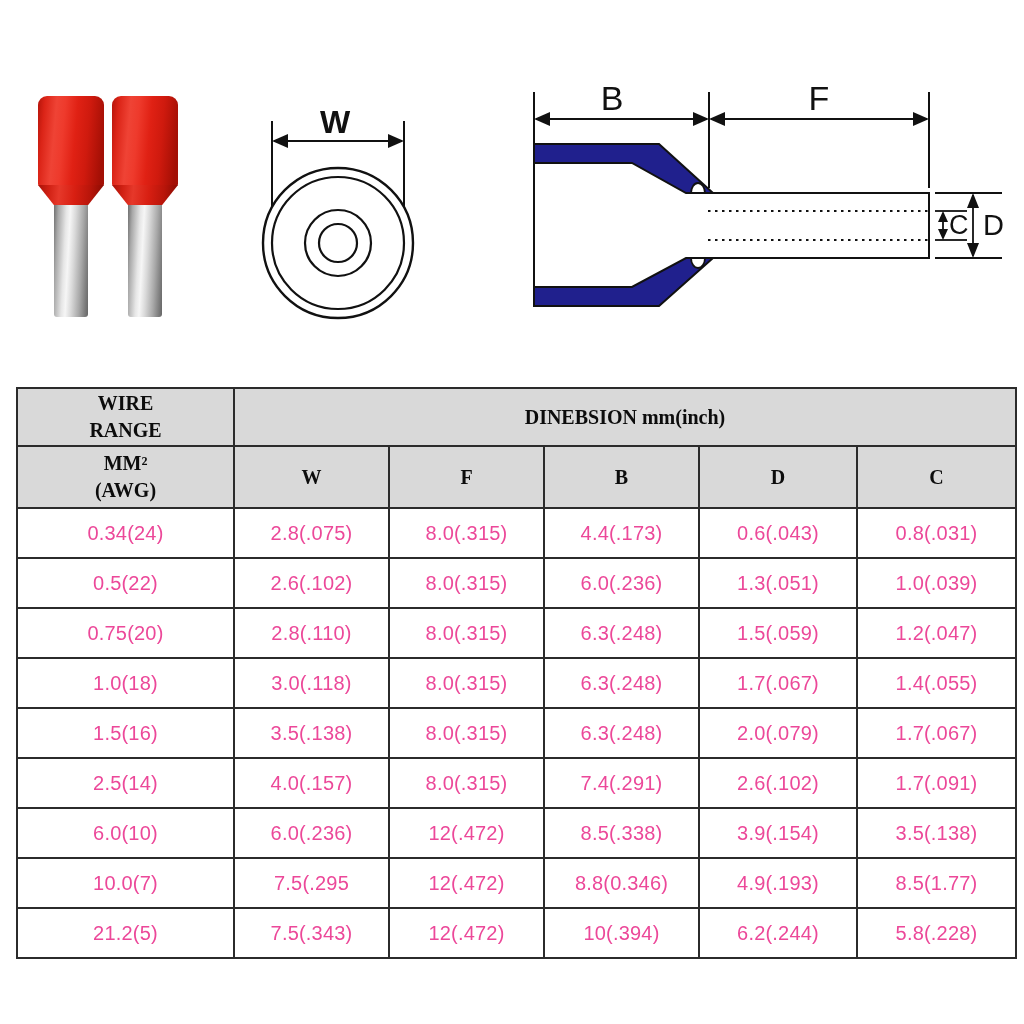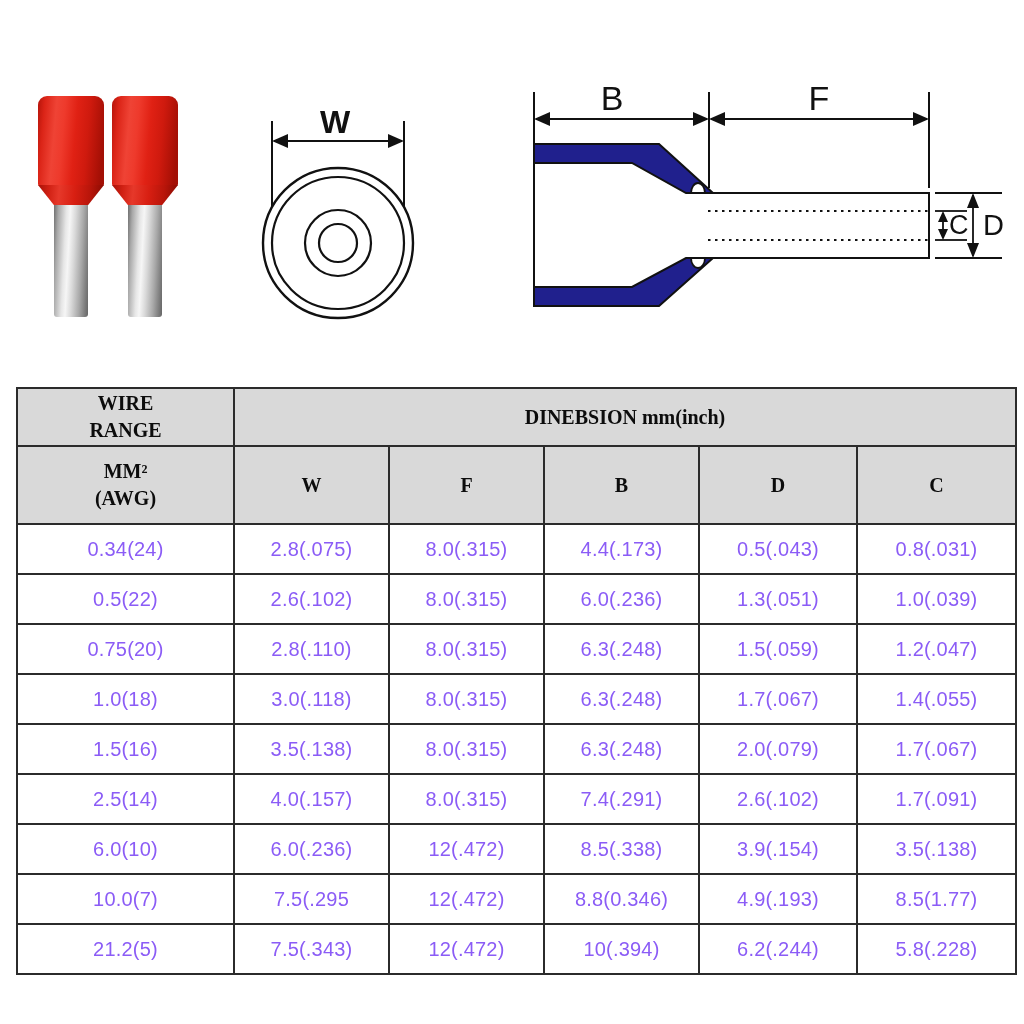--- a/index.html
+++ b/index.html
@@ -38,25 +38,25 @@
   #spec-table th, #spec-table td {
     border:2px solid #2b2b2b; text-align:center; vertical-align:middle; padding:0;
     overflow:hidden;
   }
   #spec-table thead th {
     background:#d9d9d9;
     font-family:"Liberation Serif", serif;
     font-weight:bold; font-size:20px; color:#0c0c0c; line-height:1.35;
   }
   #spec-table thead tr.hrow1 { height:58px; }
-  #spec-table thead tr.hrow2 { height:78px; }
+  #spec-table thead tr.hrow2 { height:62px; }
   #spec-table tbody tr { height:50px; background:#ffffff; }
   #spec-table tbody td {
     font-family:"Liberation Sans", sans-serif;
-    font-size:20px; color:#8b5cf6; letter-spacing:0.2px;
+    font-size:20px; color:#ec4899; letter-spacing:0.2px;
   }
 </style>
 </head>
 <body>
 
 <div id="canvas">
 
   <div>
     <div class="ferrule" style="left:38px; top:96px;">
       <div class="ferrule-cap"></div>
@@ -157,21 +157,21 @@
         <th>C</th>
       </tr>
     </thead>
     <tbody>
 
         <tr>
           <td>0.34(24)</td>
           <td>2.8(.075)</td>
           <td>8.0(.315)</td>
           <td>4.4(.173)</td>
-          <td>0.5(.043)</td>
+          <td>0.6(.043)</td>
           <td>0.8(.031)</td>
         </tr>
 
         <tr>
           <td>0.5(22)</td>
           <td>2.6(.102)</td>
           <td>8.0(.315)</td>
           <td>6.0(.236)</td>
           <td>1.3(.051)</td>
           <td>1.0(.039)</td>

